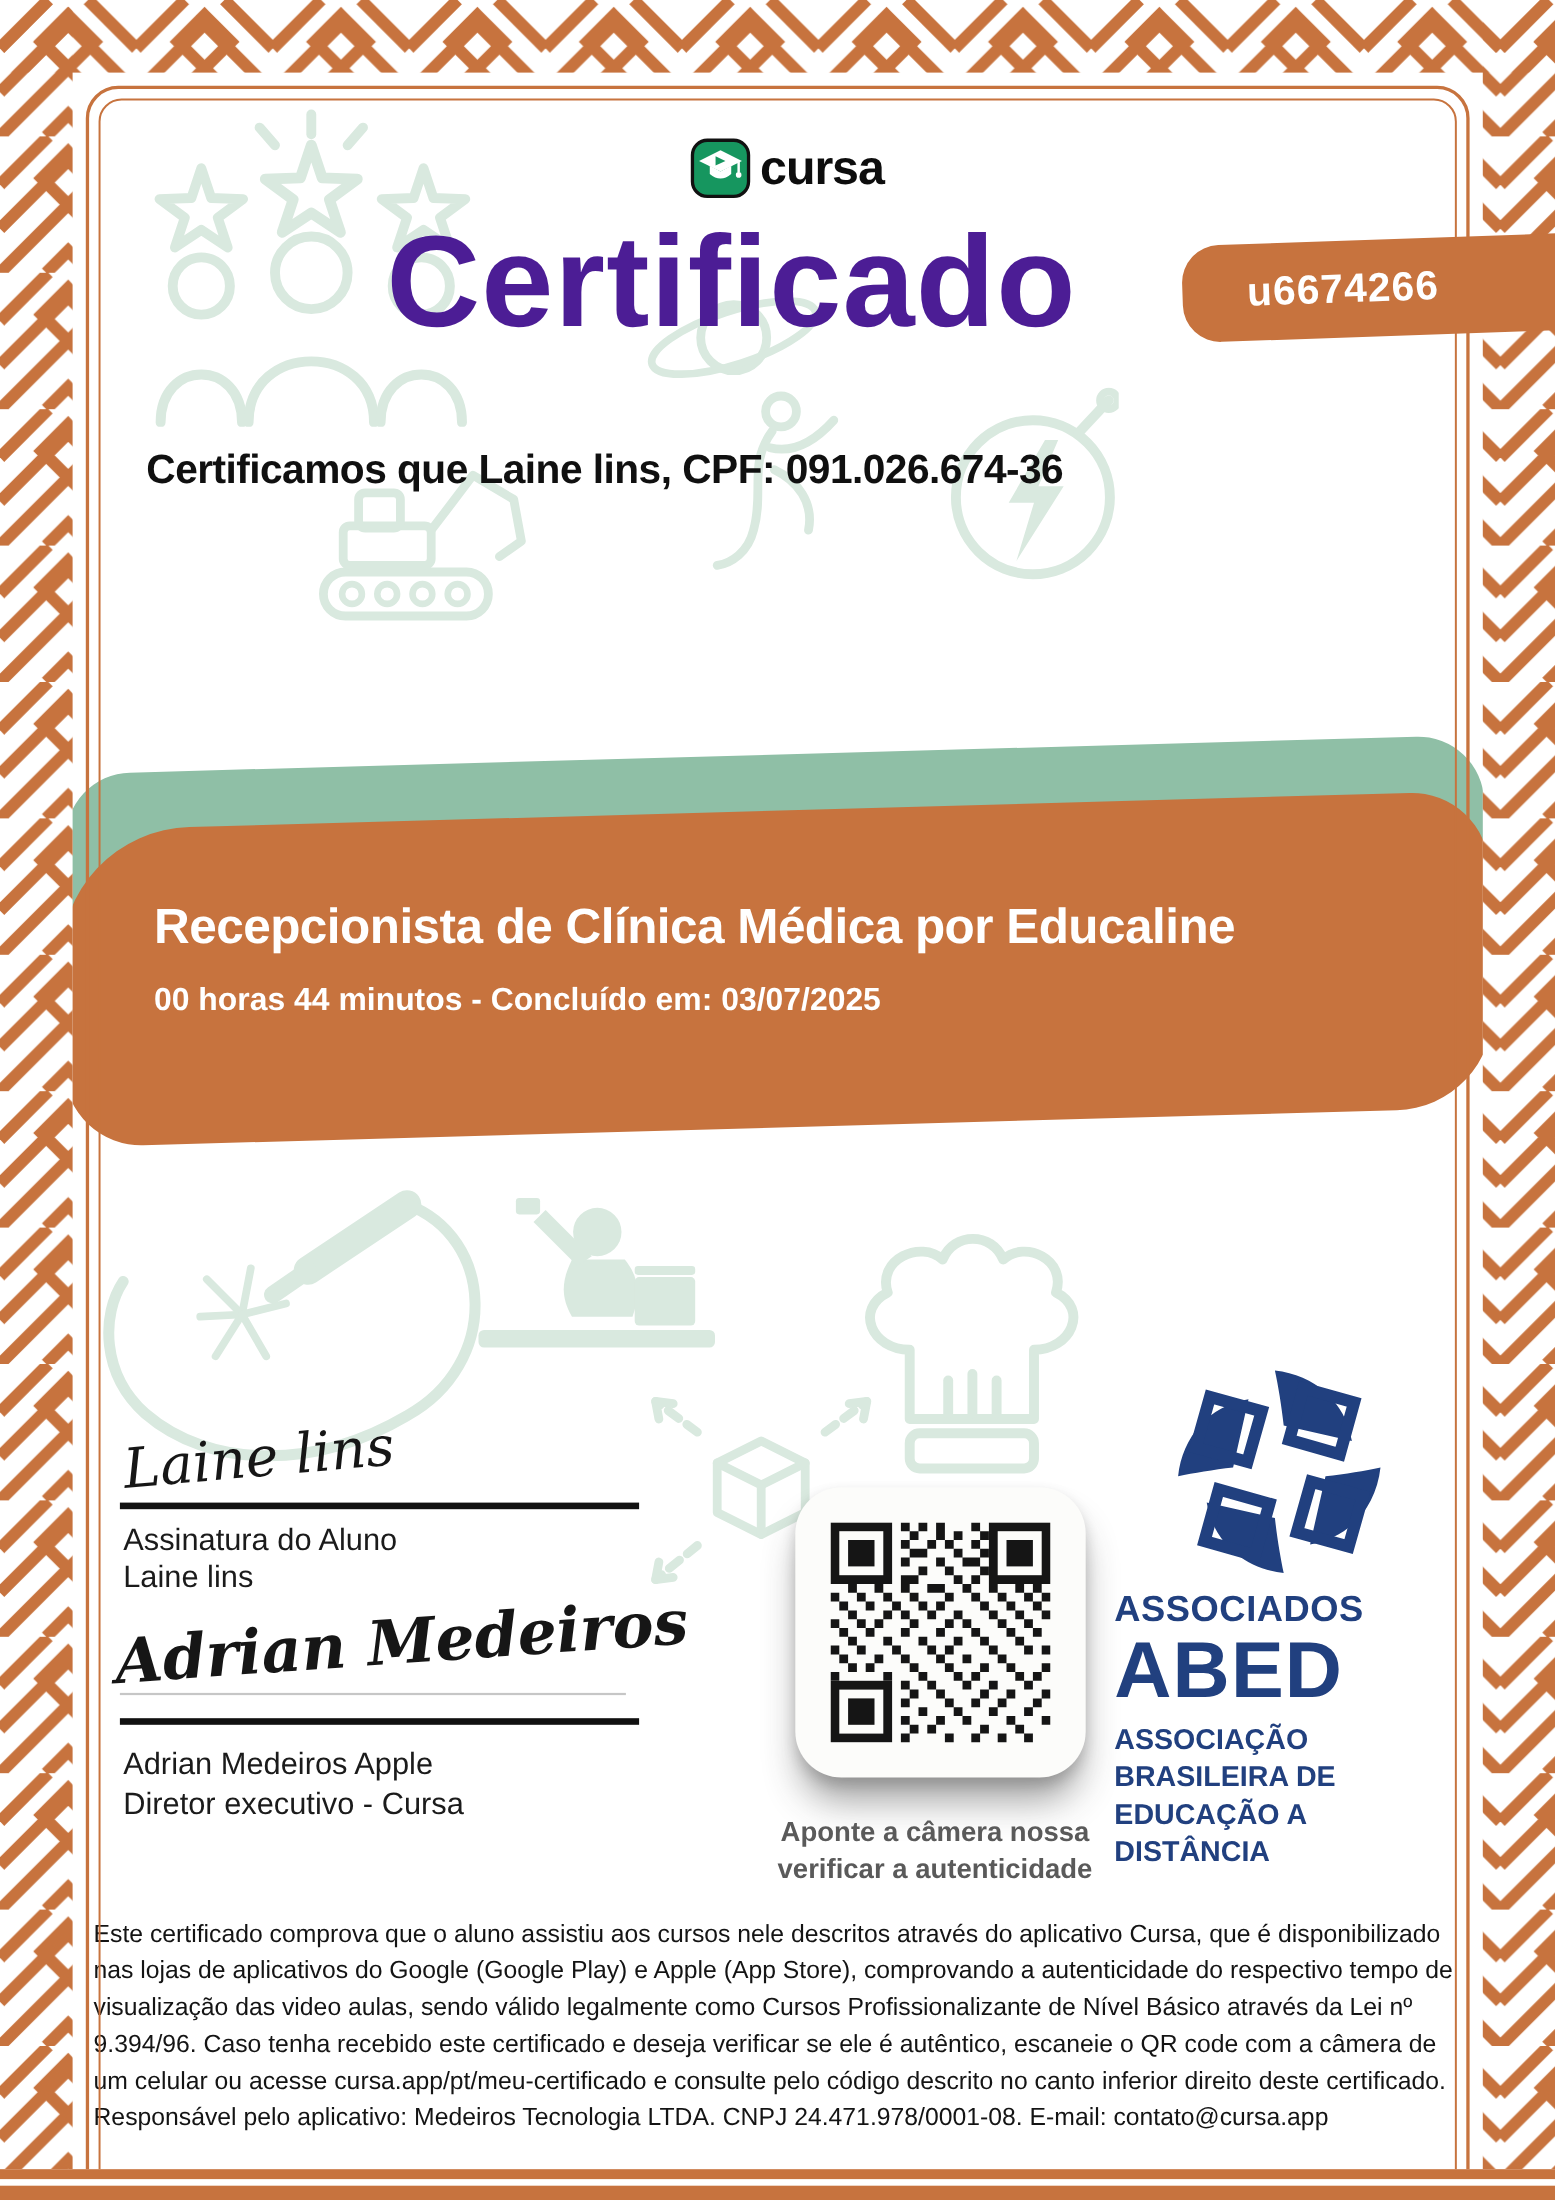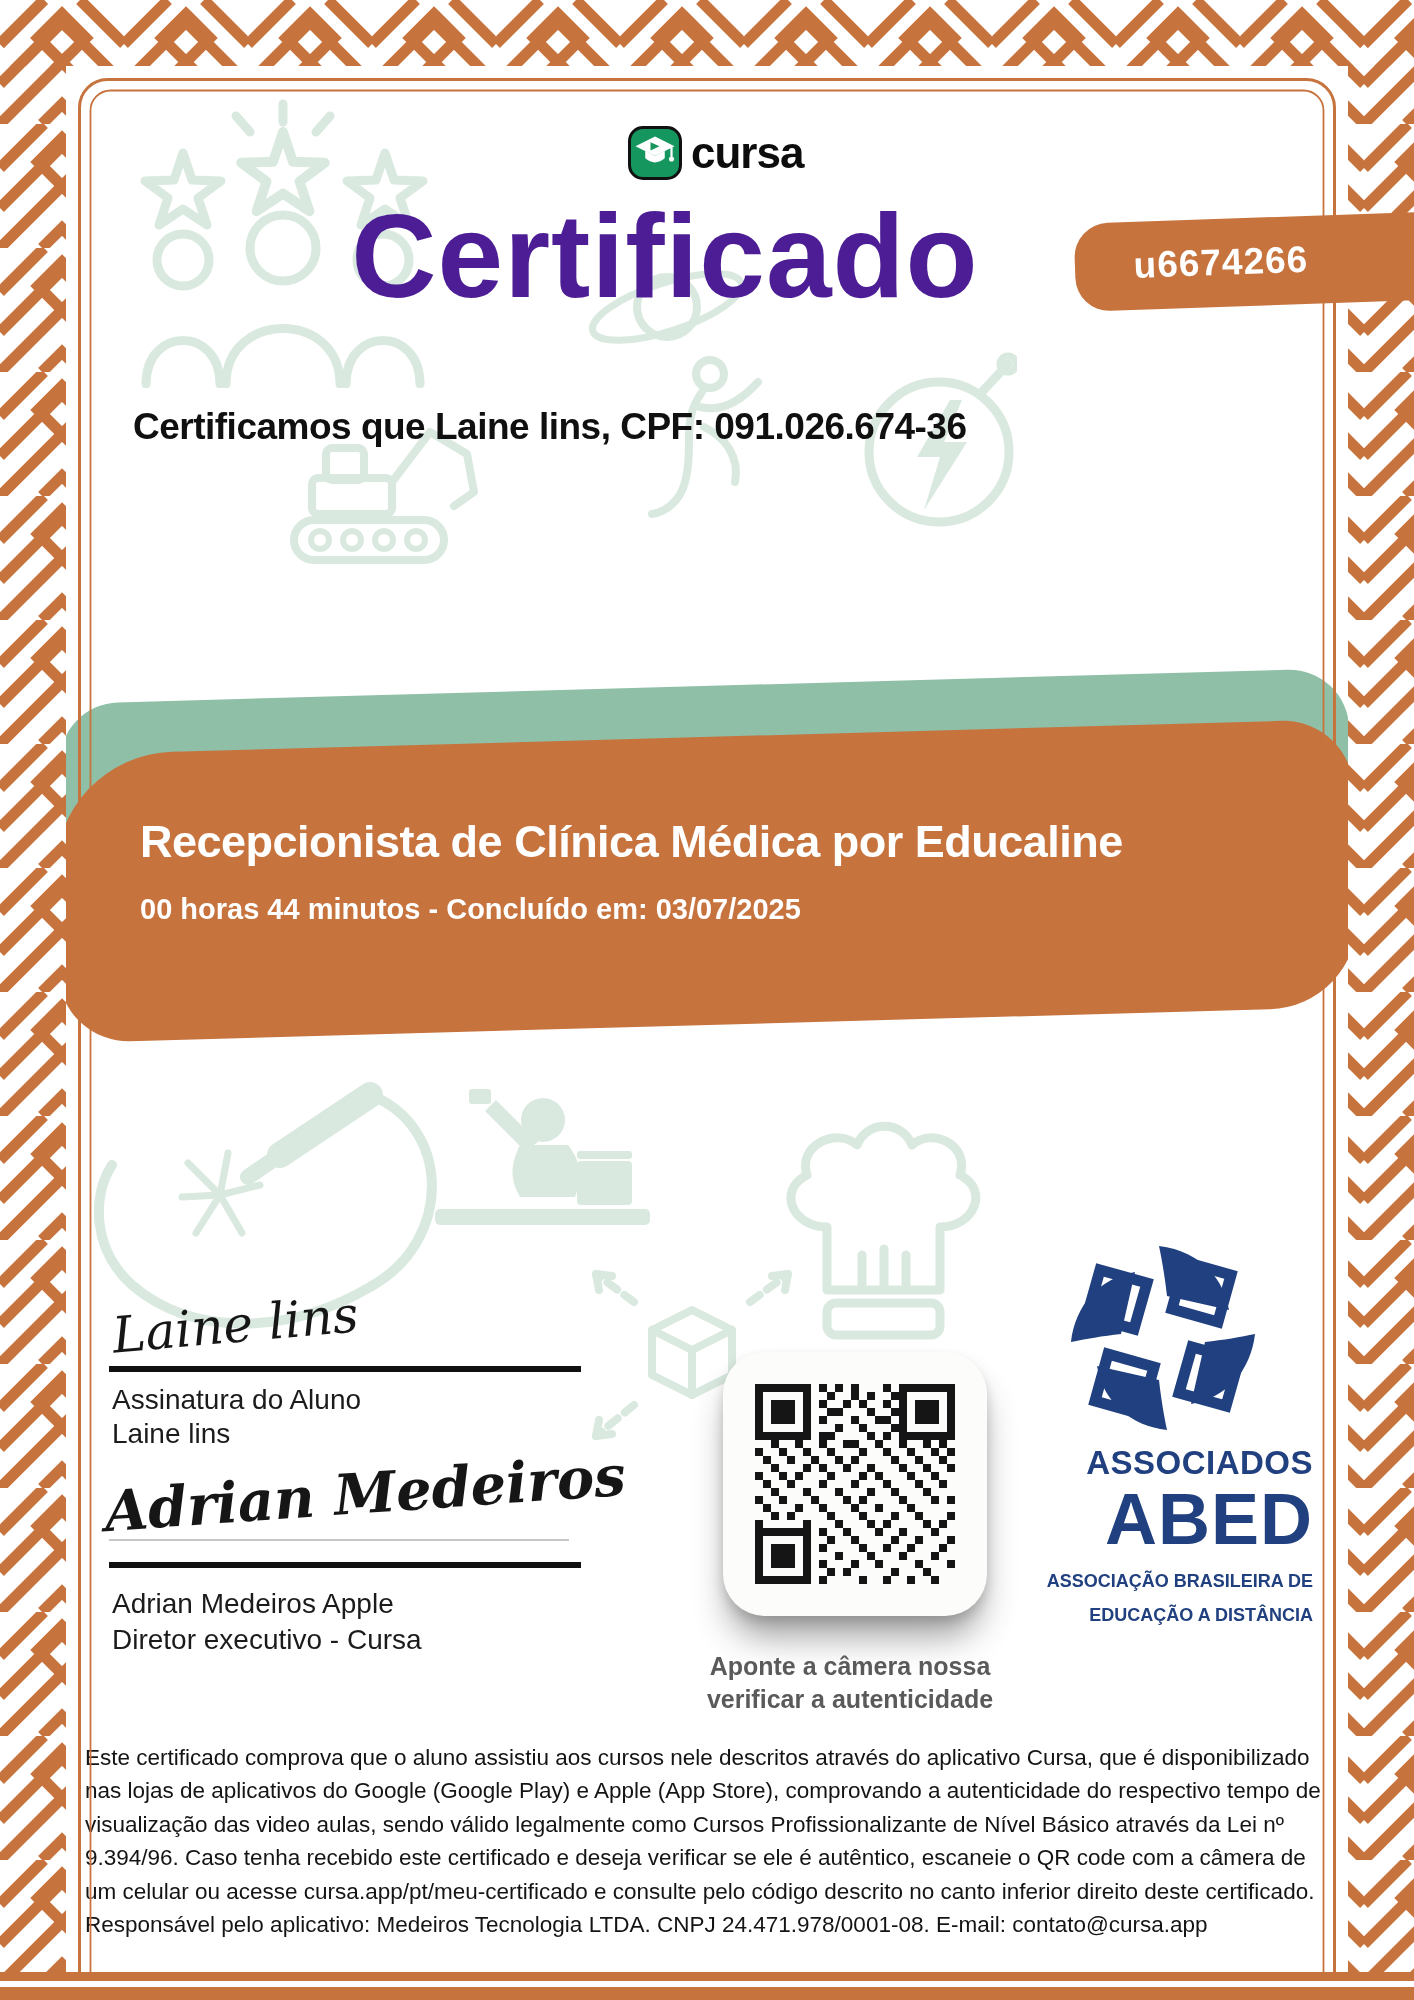--- a/index.html
+++ b/index.html
@@ -41,26 +41,26 @@
   .sig-hairline{position:absolute;left:109px;top:1539px;width:460px;height:2px;background:#c6c6c6;z-index:1;}
   .sig-label{position:absolute;left:112px;z-index:2;font-size:28px;color:#1b1b1b;}
   
   .qr-card{position:absolute;left:723px;top:1352px;width:264px;height:264px;z-index:2;
     background:#fcfcfa;border-radius:42px;
     box-shadow:0 26px 34px -6px rgba(45,45,45,.45),0 6px 12px rgba(0,0,0,.15);}
   .qr-card svg{display:block;margin:32px auto 0 auto;}
   .qr-caption{position:absolute;left:690px;top:1650px;width:320px;z-index:2;text-align:center;
     font-size:25px;font-weight:700;line-height:33px;color:var(--gray,#5A5A5A);}
   
-  .abed{position:absolute;left:1013px;top:1238px;width:300px;z-index:2;text-align:right;
+  .abed{position:absolute;left:1013px;top:1238px;width:300px;z-index:2;text-align:left;
     color:var(--navy,#21407F);}
   .abed-logo{color:var(--navy,#21407F);display:block;margin:0 auto;}
   .abed-label{font-size:33px;font-weight:800;letter-spacing:0.5px;margin-top:6px;}
   .abed-acronym{font-size:72px;font-weight:800;line-height:74px;letter-spacing:1px;}
-  .abed-full{font-size:18px;font-weight:800;line-height:34px;margin-top:8px;}
+  .abed-full{font-size:26px;font-weight:800;line-height:34px;margin-top:8px;}
   
   .footer{position:absolute;left:85px;top:1741px;width:1248px;z-index:2;
     font-size:22.5px;line-height:33.4px;color:#141414;}
   .footer p{margin:0;}
   
   .border-svg{position:absolute;left:0;top:0;z-index:3;pointer-events:none;}
 </style>
 </head>
 <body>
 

